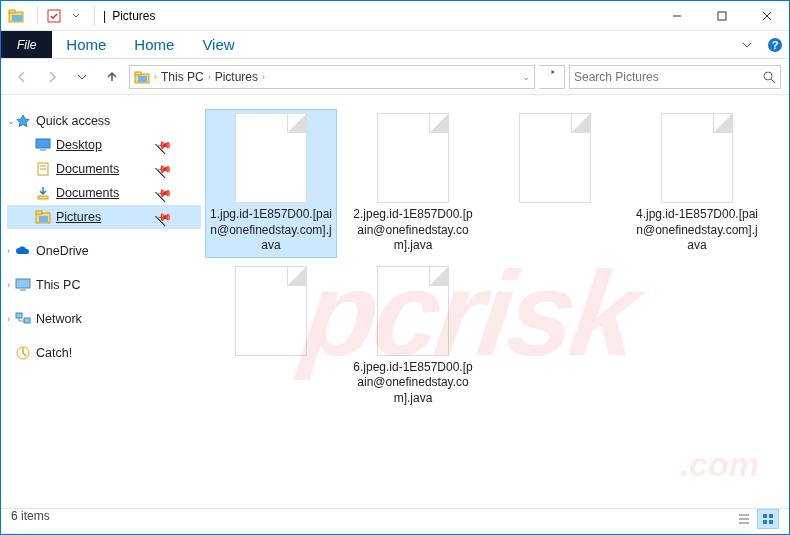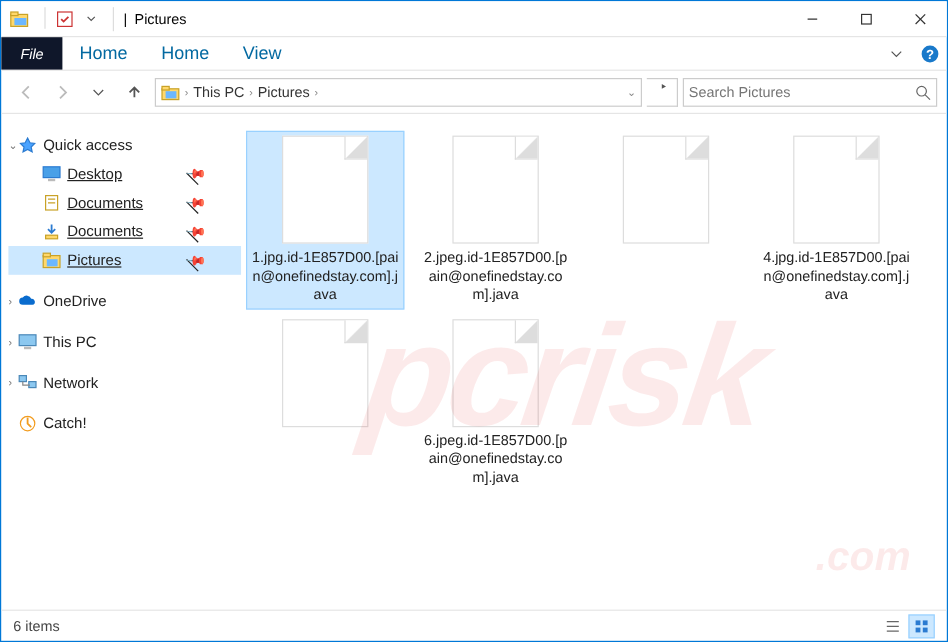--- a/index.html
+++ b/index.html
@@ -44,21 +44,21 @@
 .sb-row .exp { position:absolute; left:0; color:#777; font-size:9px; }
 
 .content { flex:1; padding: 14px 0 0 4px; overflow:auto; }
 .file-grid { display:flex; flex-wrap:wrap; gap: 4px 10px; align-content:flex-start; }
 .file-item { width:132px; display:flex; flex-direction:column; align-items:center; padding:4px; }
 .file-item.selected { background:#cce8ff; border:1px solid #99d1ff; padding:3px; }
 .file-thumb { width:72px; height:90px; background:#fff; border:1px solid #ddd; position:relative; margin-bottom:4px;}
 .file-thumb::before { content:""; position:absolute; top:0; right:0; width:18px; height:18px; background:linear-gradient(135deg, #fff 48%, #ddd 52%); border-left:1px solid #ddd; border-bottom:1px solid #ddd; }
 .file-label { font-size:12px; color:#222; text-align:center; line-height:1.3; word-break:break-all; max-height:48px; overflow:hidden; }
 
-.statusbar { position:absolute; bottom:0; left:0; right:0; height:26px; border-top:1px solid #e5e5e5; display:flex; align-items:center; font-size:12px; color:#444; padding:0 10px;}
+.statusbar { position:absolute; bottom:0; left:0; right:0; height:26px; border-top:1px solid #e5e5e5; display:flex; font-size:12px; color:#444; padding:0 10px;}
 .statusbar .view-toggles { margin-left:auto; display:flex; gap:2px; }
 .view-toggle { width:22px; height:20px; border:1px solid transparent; display:flex; align-items:center; justify-content:center; }
 .view-toggle.active { border-color:#99d1ff; background:#cce8ff; }
 
 .watermark { position:absolute; top:130px; left:160px; right:10px; bottom:40px; pointer-events:none; opacity:0.08; display:flex; align-items:center; justify-content:center; font-size:120px; font-style:italic; color:#d00; font-weight:bold; transform:skewX(-8deg); letter-spacing:-4px;}
 .watermark-sub { position:absolute; right:30px; bottom:50px; pointer-events:none; opacity:0.08; font-size:34px; font-style:italic; color:#d00; font-weight:bold;}
 
 svg { display:block; }
 </style>
 </head>

